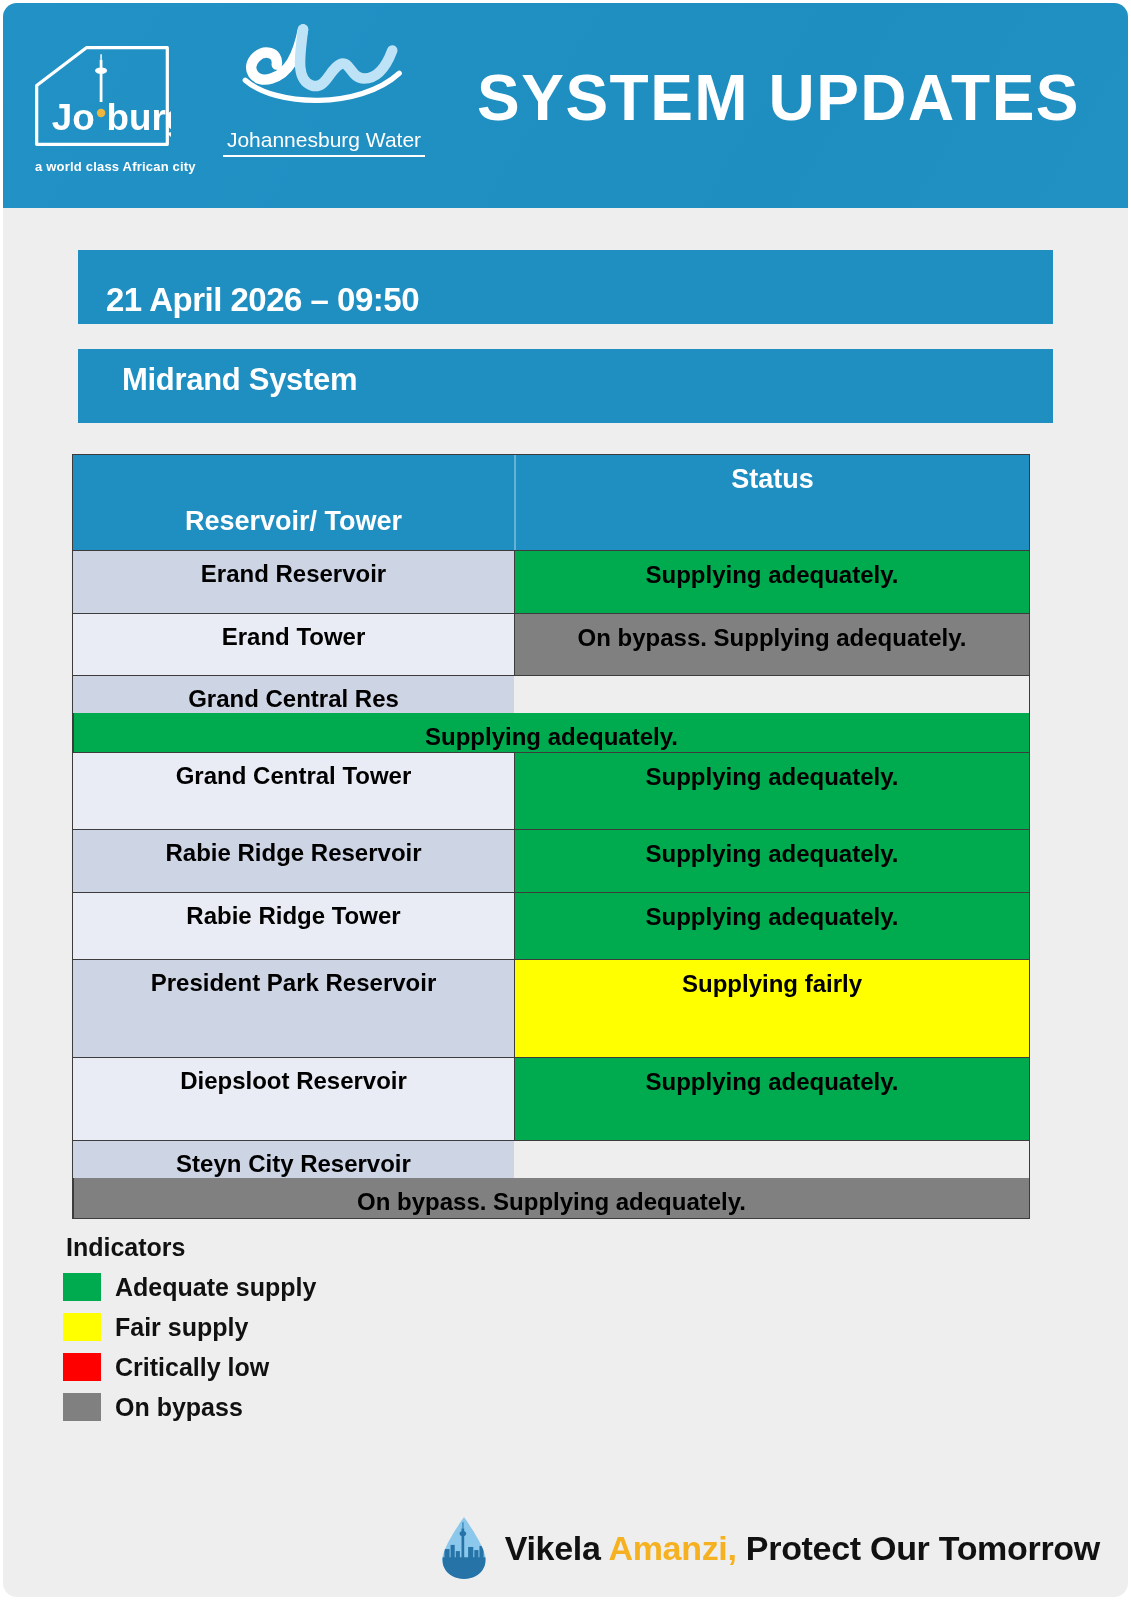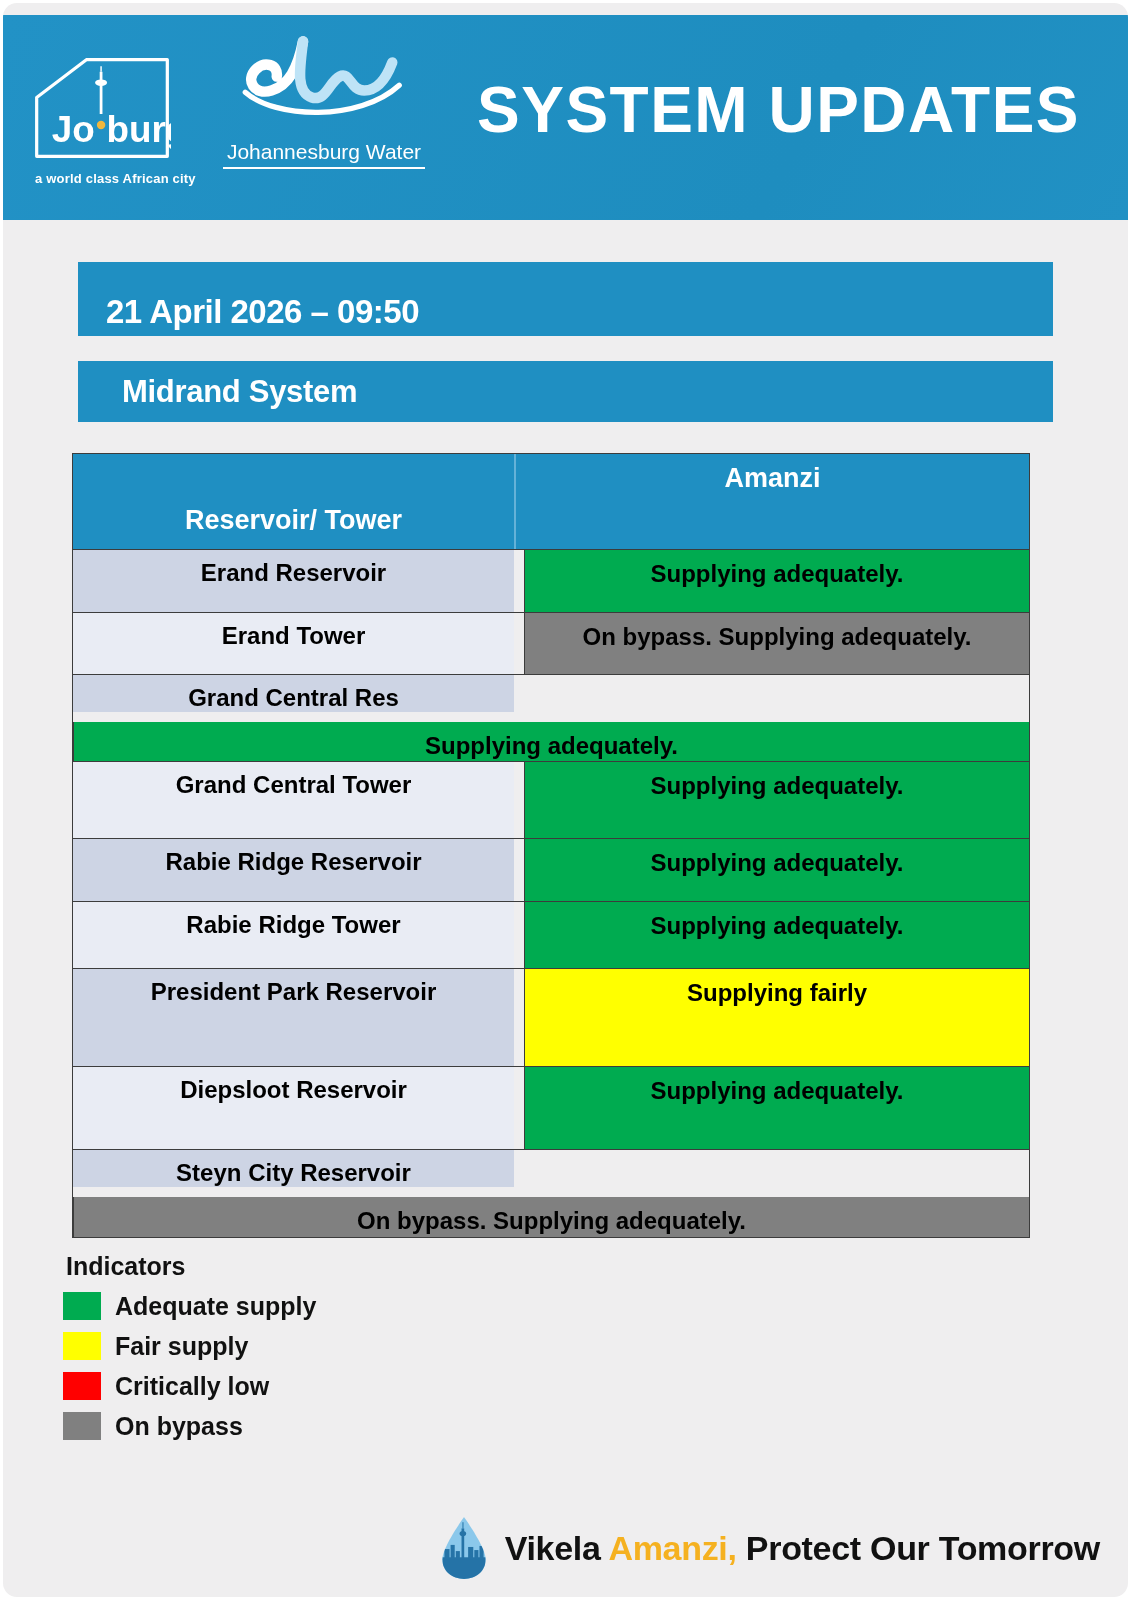--- a/index.html
+++ b/index.html
@@ -1,40 +1,40 @@
 <!DOCTYPE html>
 <html><head>
 <meta charset="utf-8">
 <style>
   html,body{margin:0;padding:0;background:#ffffff;font-family:"Liberation Sans",sans-serif;}
   .page{position:relative;width:1125px;height:1594px;margin:3px;background:#EFEEEF;border-radius:14px;overflow:hidden;}
 
   
   .masthead{height:205px;background:linear-gradient(120deg,#2292C6 0%,#1E8DBF 70%,#2191C4 100%);
-    display:flex;align-items:flex-start;padding:40px 0 0 30px;box-sizing:border-box;margin-top:12px;}
+    display:flex;align-items:flex-start;padding:40px 0 0 30px;box-sizing:border-box;}
   .joburg-block{width:150px;flex:0 0 auto;}
   .tagline{color:#fff;font-weight:bold;font-size:13px;letter-spacing:.2px;margin:6px 0 0 2px;white-space:nowrap;}
   .jw-block{flex:0 0 auto;margin:-24px 0 0 26px;width:230px;text-align:center;}
   .jw-name{display:inline-block;color:#fff;font-size:21px;padding:0 4px 3px;border-bottom:2.5px solid #fff;white-space:nowrap;}
   .main-title{flex:1;text-align:center;color:#fff;font-weight:bold;font-size:64px;letter-spacing:1.5px;
     margin-top:18px;padding-right:10px;white-space:nowrap;}
 
   
   .banner{background:#1F8FC2;width:975px;margin-left:75px;color:#fff;font-weight:bold;box-sizing:border-box;}
   .date-banner{margin-top:42px;height:74px;font-size:33px;padding:31px 0 0 28px;letter-spacing:-.5px;}
-  .system-banner{margin-top:25px;height:61px;font-size:31px;padding:13px 0 0 44px;letter-spacing:-.3px;}
+  .system-banner{margin-top:25px;height:74px;font-size:31px;padding:13px 0 0 44px;letter-spacing:-.3px;}
 
   
   .table{width:958px;margin:31px 0 0 69px;border:1.5px solid #3C3C3C;box-sizing:border-box;}
   .thead{display:flex;height:95px;background:#1F8FC2;}
   .thead .c1{width:441px;box-sizing:border-box;display:flex;align-items:flex-end;justify-content:center;
     padding-bottom:13px;color:#fff;font-size:27px;font-weight:bold;}
   .thead .c2{flex:1;border-left:2px solid #64B2D8;display:flex;align-items:flex-start;justify-content:center;
     padding-top:9px;color:#fff;font-size:27px;font-weight:bold;}
-  .trow{display:flex;border-top:1.5px solid #3C3C3C;gap:10px;}
+  .trow{display:flex;border-top:1.5px solid #3C3C3C;}
   .trow .name{width:441px;box-sizing:border-box;padding:9px 8px 0;text-align:center;
     font-size:24px;font-weight:bold;color:#000;}
   .trow .status{flex:1;border-left:1.5px solid #3C3C3C;box-sizing:border-box;padding:9px 16px 0;
     text-align:center;font-size:24px;font-weight:bold;color:#000;line-height:1.27;}
   .trow:nth-child(odd) .name{background:#CDD4E4;}
   .trow:nth-child(even) .name{background:#E9ECF4;}
   .level-adequate .status{background:#00AB50;}
   .level-fair .status{background:#FFFF00;}
   .level-bypass .status{background:#808080;}
 
@@ -81,21 +81,21 @@
     <div class="main-title">SYSTEM UPDATES</div>
   </div>
 
   <div class="banner date-banner">21 April 2026 – 09:50</div>
 
   <div class="banner system-banner">Midrand System</div>
 
   <div class="table">
     <div class="thead">
       <div class="c1">Reservoir/ Tower</div>
-      <div class="c2">Amanzi</div>
+      <div class="c2">Status</div>
     </div>
     <div id="tbody">
   <div class="trow level-adequate" style="min-height: 62px;">
     <div class="name">Erand Reservoir</div>
     <div class="status">Supplying adequately.</div>
   </div>
 
   <div class="trow level-bypass" style="min-height: 61px;">
     <div class="name">Erand Tower</div>
     <div class="status">On bypass. Supplying adequately.</div>

